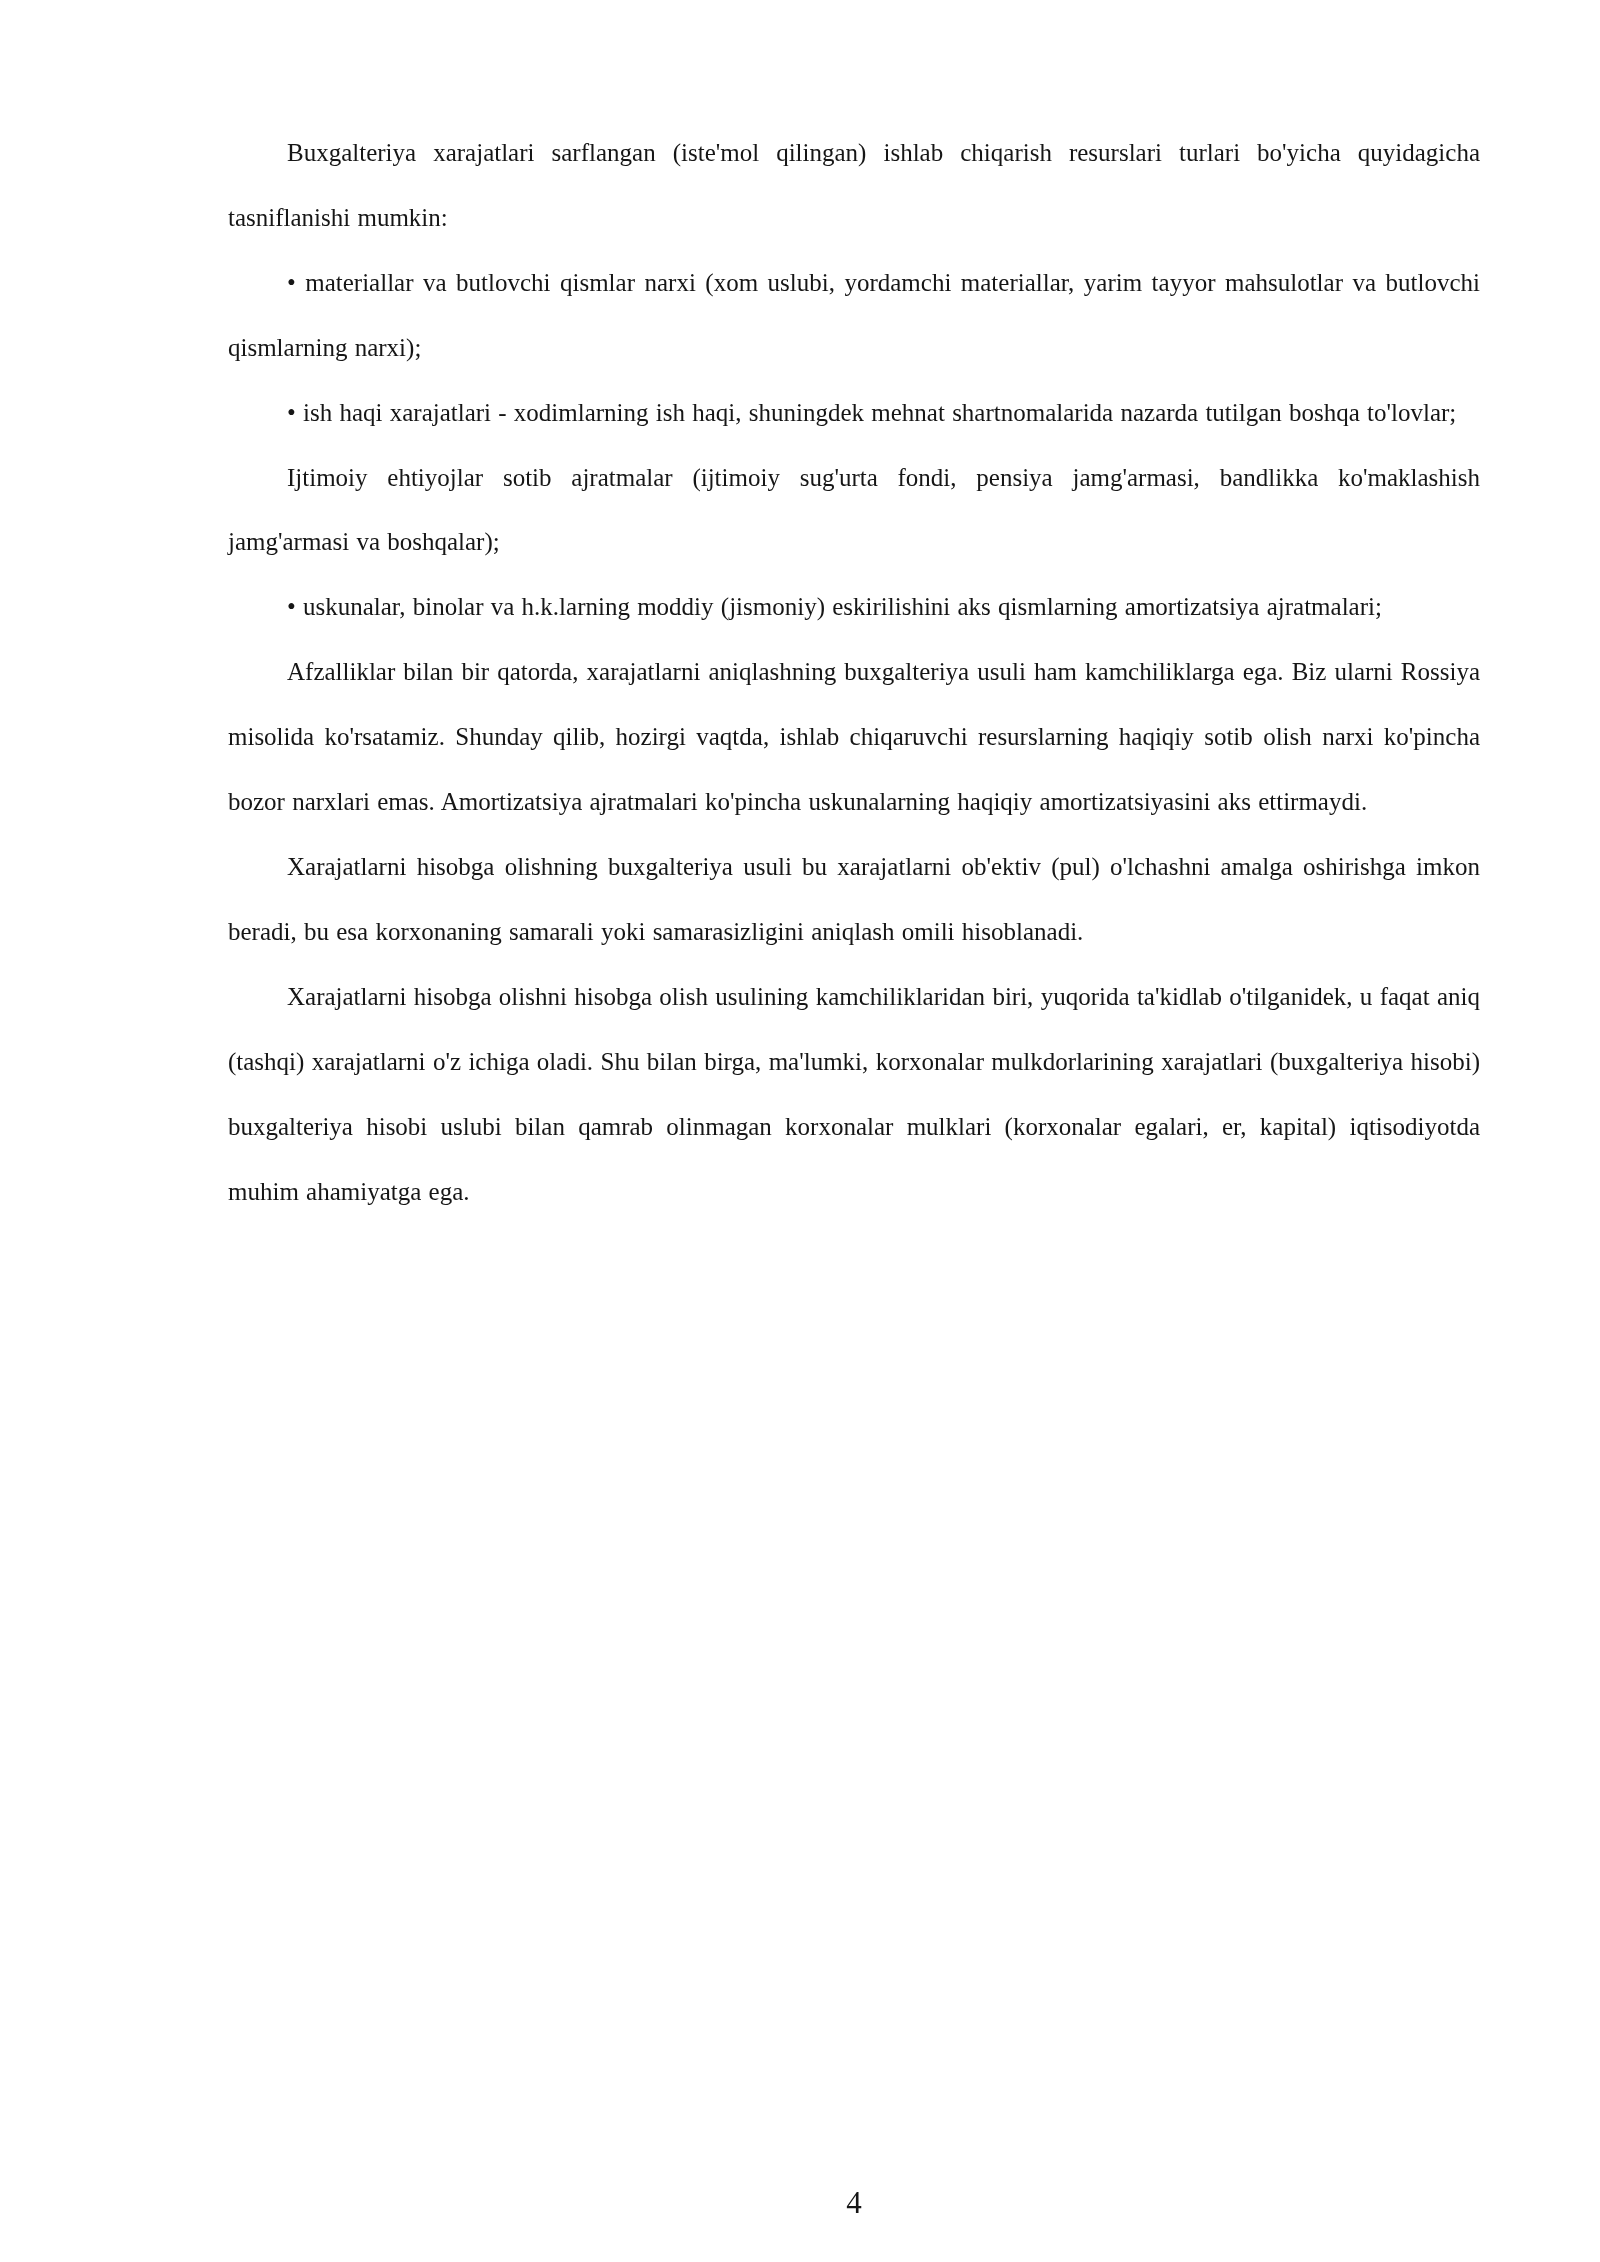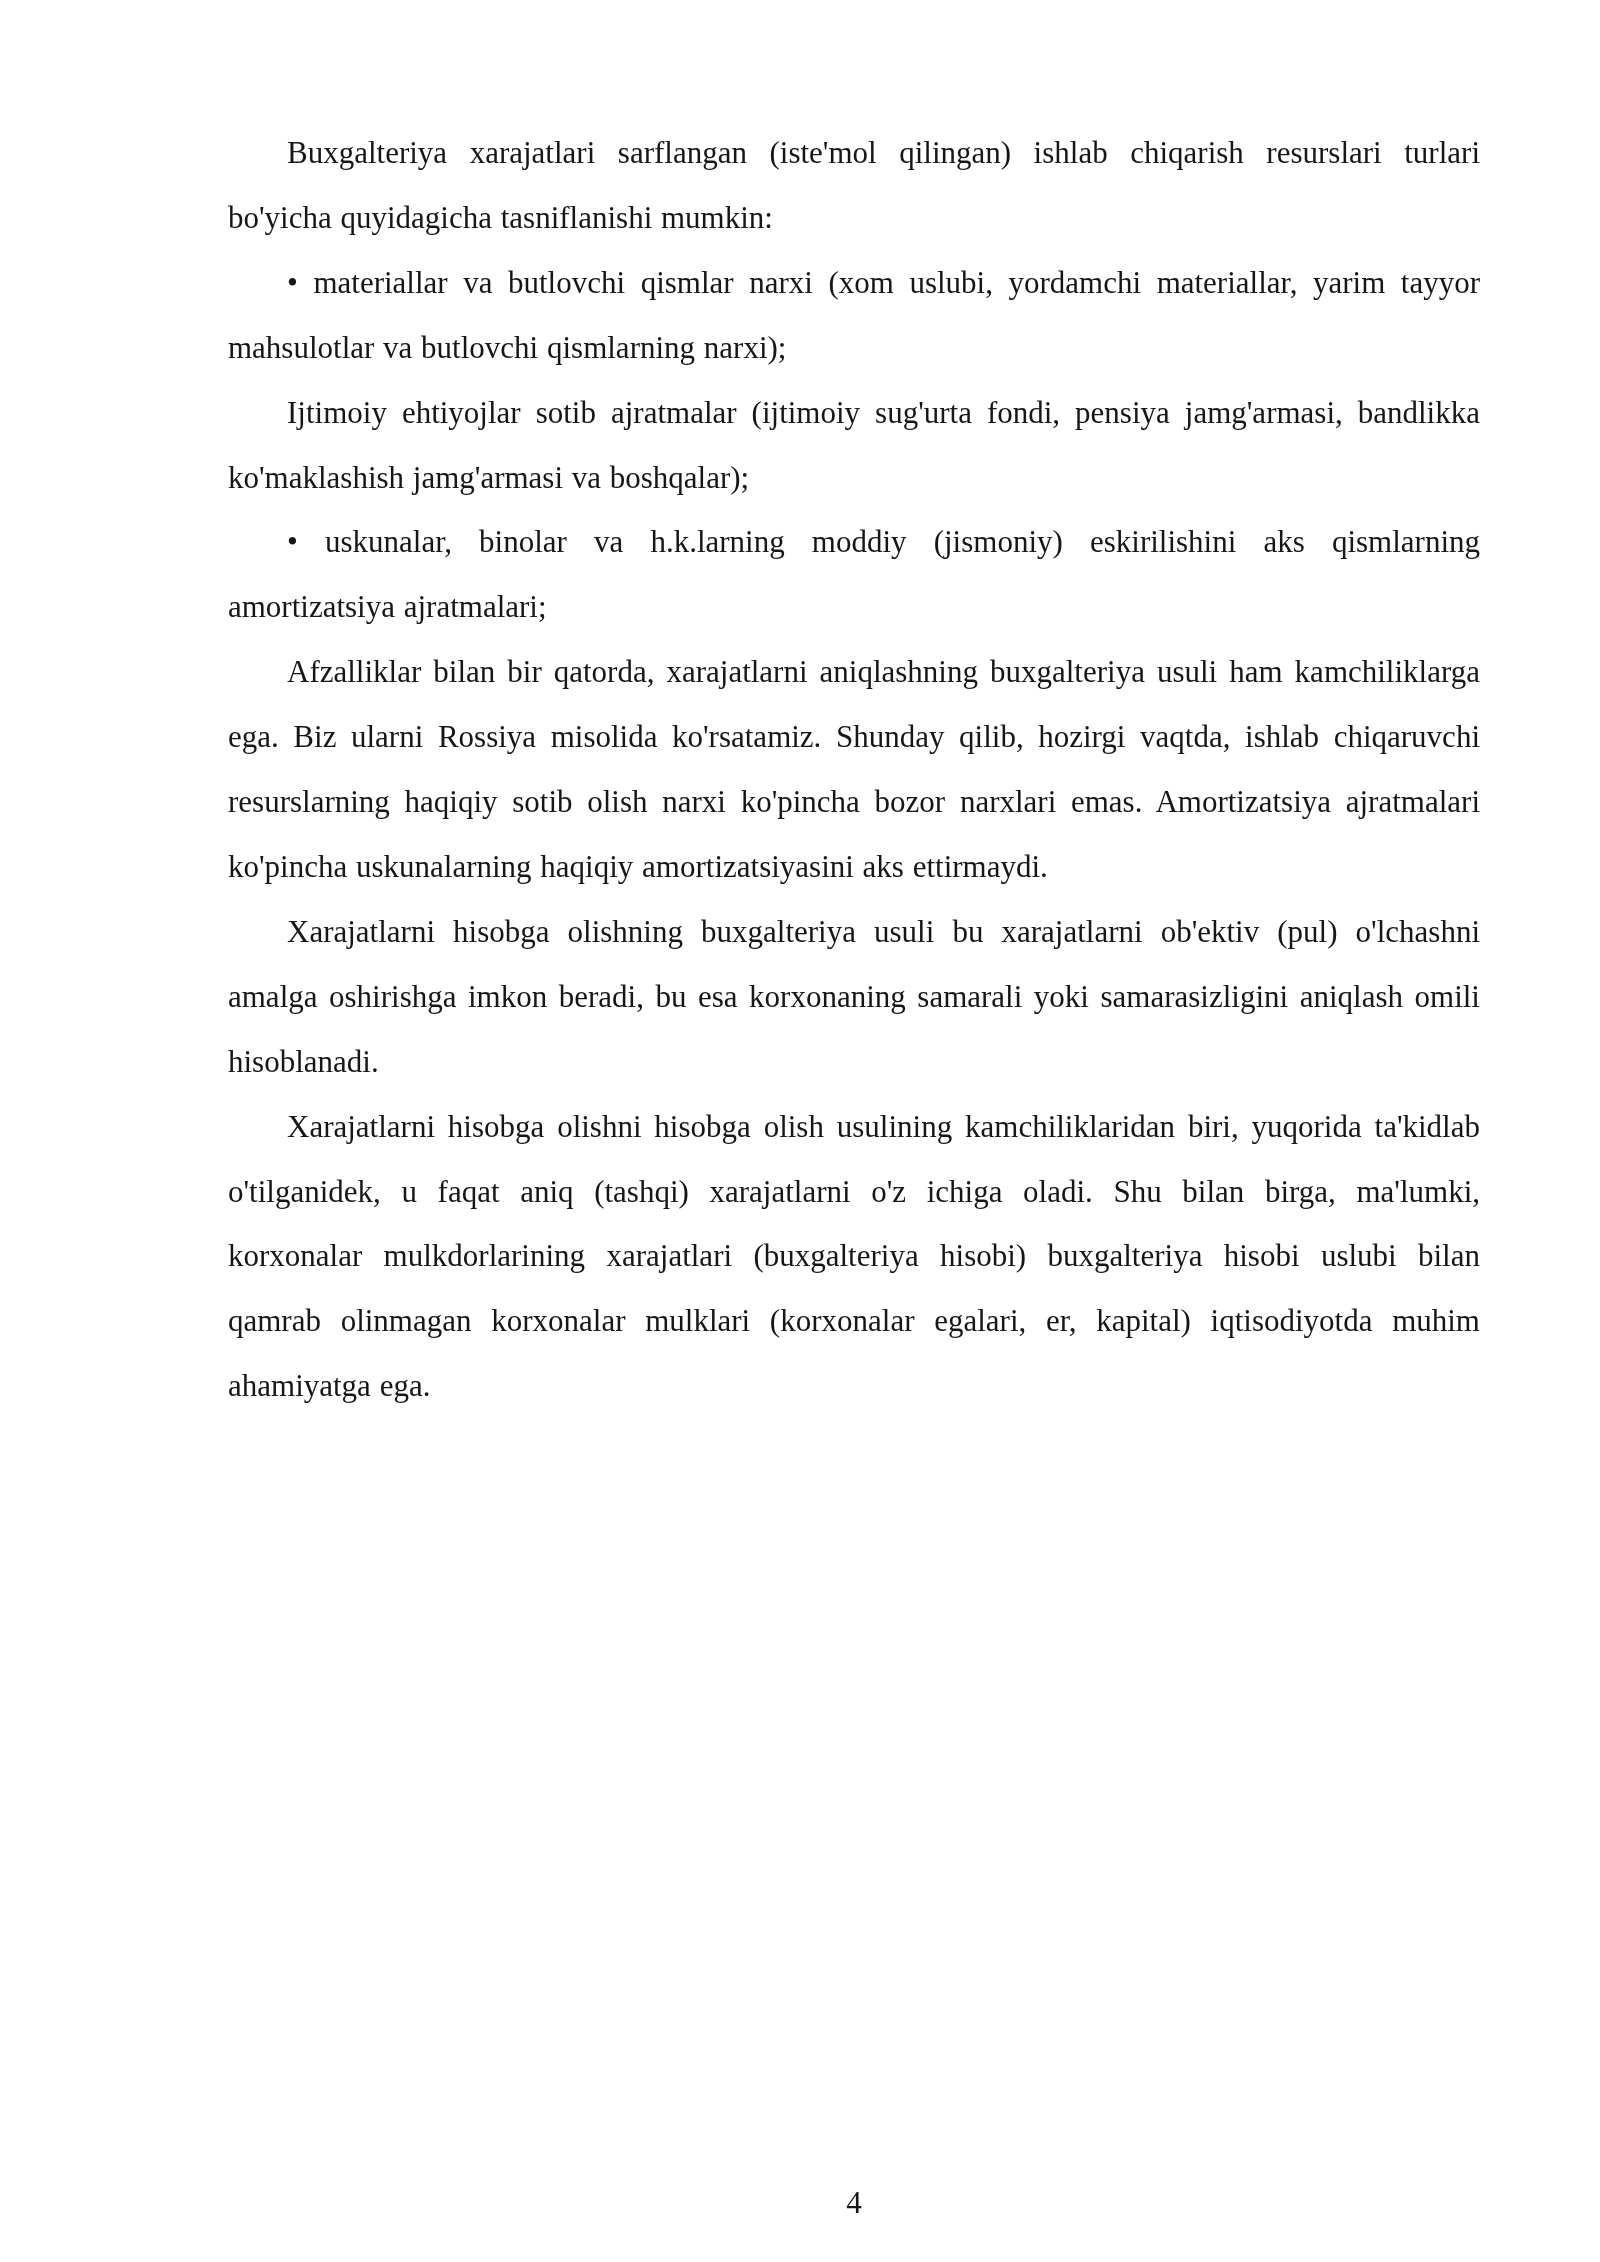--- a/index.html
+++ b/index.html
@@ -22,21 +22,21 @@
   }
   .text-block {
     position: absolute;
     left: 228px;
     top: 121px;
     width: 1252px;
   }
   .para {
     margin: 0;
     padding: 0;
-    font-size: 31px;
+    font-size: 25px;
     line-height: 64.9px;
     text-align: justify;
     text-indent: 59px;
     word-spacing: 1px;
   }
   .page-number {
     position: absolute;
     left: 228px;
     top: 2183px;
     width: 1252px;
@@ -45,20 +45,21 @@
     line-height: 40px;
   }
 </style>
 </head>
 <body>
 
 <div class="page">
   <div class="text-block">
     <p class="para">Buxgalteriya xarajatlari sarflangan (iste'mol qilingan) ishlab chiqarish resurslari turlari bo'yicha quyidagicha tasniflanishi mumkin:</p>
     <p class="para">• materiallar va butlovchi qismlar narxi (xom uslubi, yordamchi materiallar, yarim tayyor mahsulotlar va butlovchi qismlarning narxi);</p>
+    <p class="para">• ish haqi xarajatlari - xodimlarning ish haqi, shuningdek mehnat shartnomalarida nazarda tutilgan boshqa to'lovlar;</p>
     <p class="para">Ijtimoiy ehtiyojlar sotib ajratmalar (ijtimoiy sug'urta fondi, pensiya jamg'armasi, bandlikka ko'maklashish jamg'armasi va boshqalar);</p>
     <p class="para">• uskunalar, binolar va h.k.larning moddiy (jismoniy) eskirilishini aks qismlarning amortizatsiya ajratmalari;</p>
     <p class="para">Afzalliklar bilan bir qatorda, xarajatlarni aniqlashning buxgalteriya usuli ham kamchiliklarga ega. Biz ularni Rossiya misolida ko'rsatamiz. Shunday qilib, hozirgi vaqtda, ishlab chiqaruvchi resurslarning haqiqiy sotib olish narxi ko'pincha bozor narxlari emas. Amortizatsiya ajratmalari ko'pincha uskunalarning haqiqiy amortizatsiyasini aks ettirmaydi.</p>
     <p class="para">Xarajatlarni hisobga olishning buxgalteriya usuli bu xarajatlarni ob'ektiv (pul) o'lchashni amalga oshirishga imkon beradi, bu esa korxonaning samarali yoki samarasizligini aniqlash omili hisoblanadi.</p>
     <p class="para">Xarajatlarni hisobga olishni hisobga olish usulining kamchiliklaridan biri, yuqorida ta'kidlab o'tilganidek, u faqat aniq (tashqi) xarajatlarni o'z ichiga oladi. Shu bilan birga, ma'lumki, korxonalar mulkdorlarining xarajatlari (buxgalteriya hisobi) buxgalteriya hisobi uslubi bilan qamrab olinmagan korxonalar mulklari (korxonalar egalari, er, kapital) iqtisodiyotda muhim ahamiyatga ega.</p>
   </div>
   <div class="page-number">4</div>
 </div>
 
 </body></html>

